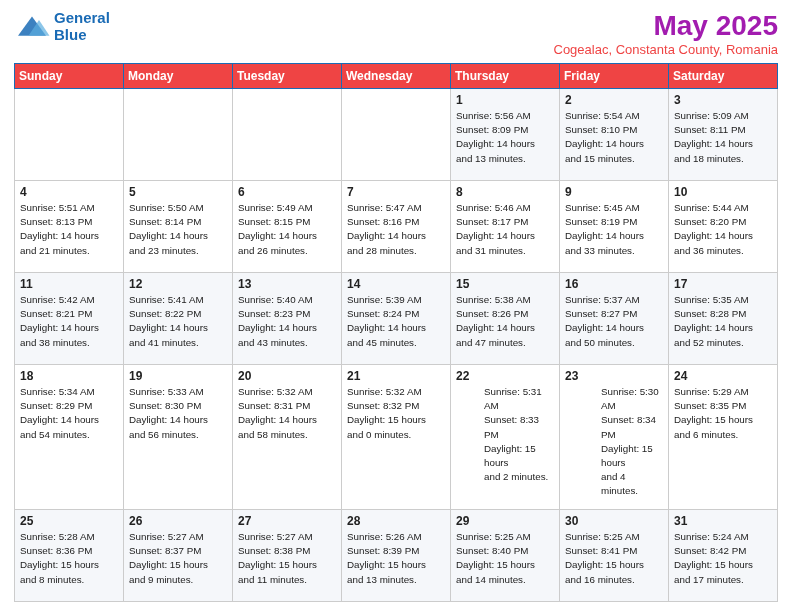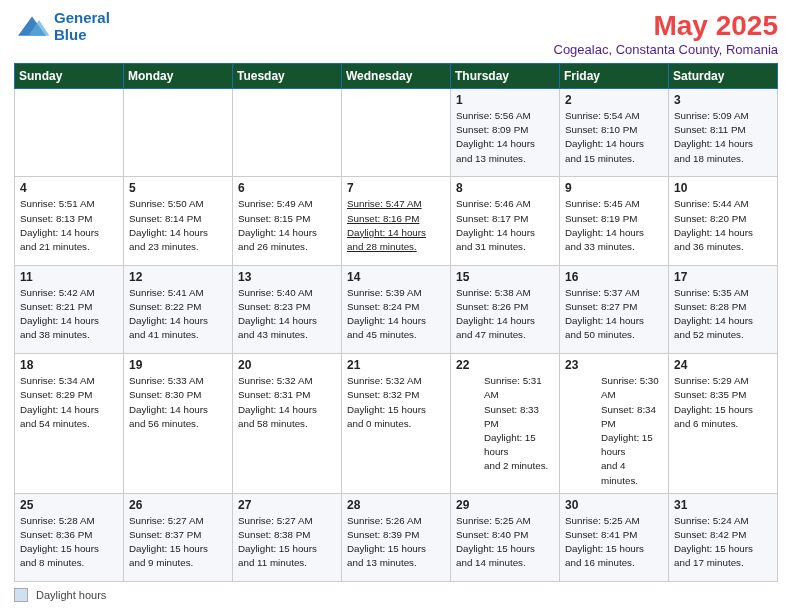--- a/index.html
+++ b/index.html
@@ -37,33 +37,33 @@
     .logo-icon {
       width: 36px;
       height: 28px;
     }
     .title-area {
       text-align: right;
     }
     .main-title {
       font-size: 28px;
       font-weight: bold;
-      color: #ef4444;
+      color: #a21caf;
     }
     .subtitle {
       font-size: 13px;
-      color: #4c1d95;
+      color: #ef4444;
     }
     .calendar {
       width: 100%;
       border-collapse: collapse;
       flex: 1;
     }
     .calendar thead tr {
-      background-color: #14532d;
+      background-color: #ef4444;
     }
     .calendar thead th {
       color: #fff;
       font-size: 12px;
       font-weight: bold;
       padding: 5px 4px;
       border: 1px solid #1a6bb5;
       text-align: left;
       width: calc(100% / 7);
     }
@@ -194,21 +194,21 @@
           </td>
           <td>
             <span class="day-num">6</span>
             <div class="day-info" style="white-space: pre-line;">Sunrise: 5:49 AM
 Sunset: 8:15 PM
 Daylight: 14 hours
 and 26 minutes.</div>
           </td>
           <td>
             <span class="day-num">7</span>
-            <div class="day-info" style="white-space: pre-line; text-decoration: underline;">Sunrise: 5:47 AM
+            <div class="day-info" style="white-space: pre-line;">Sunrise: 5:47 AM
 Sunset: 8:16 PM
 Daylight: 14 hours
 and 28 minutes.</div>
           </td>
           <td>
             <span class="day-num">8</span>
             <div class="day-info" style="white-space: pre-line;">Sunrise: 5:46 AM
 Sunset: 8:17 PM
 Daylight: 14 hours
 and 31 minutes.</div>
@@ -377,17 +377,13 @@
             <span class="day-num">31</span>
             <div class="day-info" style="white-space: pre-line;">Sunrise: 5:24 AM
 Sunset: 8:42 PM
 Daylight: 15 hours
 and 17 minutes.</div>
           </td>
         </tr>
       </tbody>
   </table>
 
-  <div class="footer">
-    <span class="footer-box"></span>
-    <span>Daylight hours</span>
-  </div>
 </div>
 
 </body></html>

